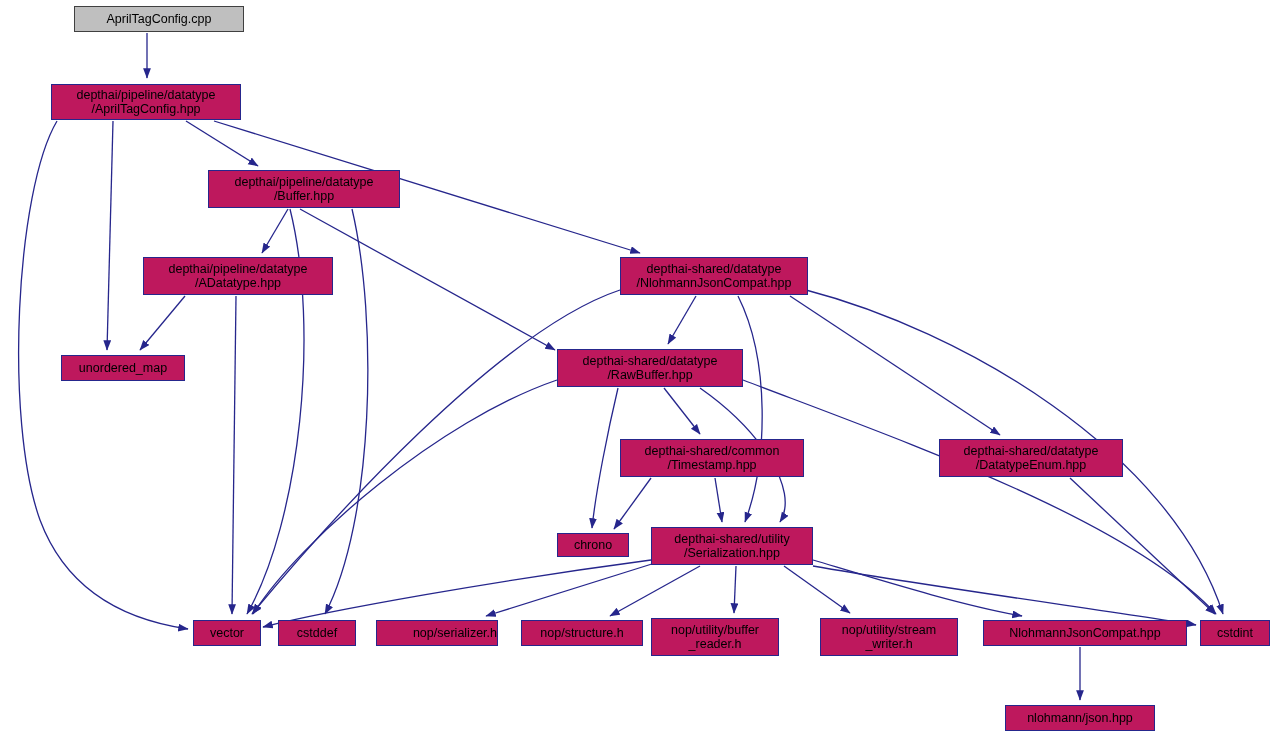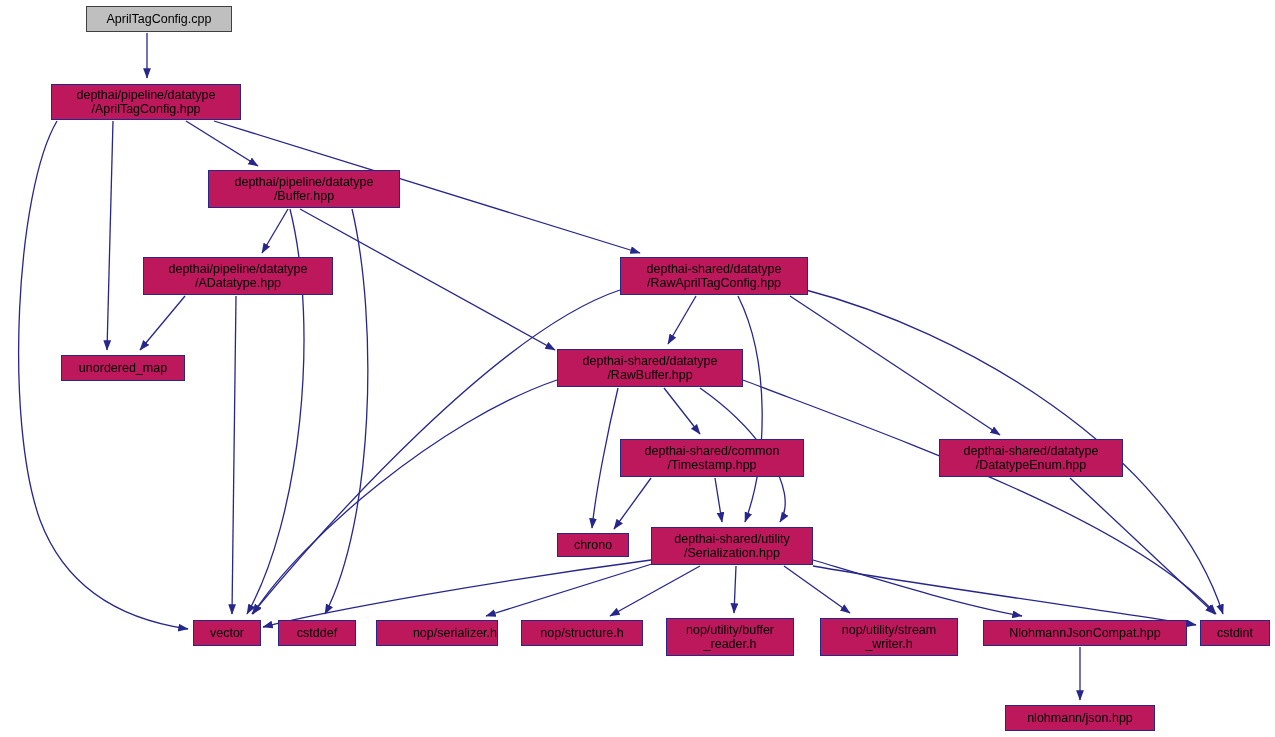--- a/index.html
+++ b/index.html
@@ -118,42 +118,42 @@
       <path d="M784,566 L850,613"></path>
 
       <path d="M813,560 C880,580 960,605 1022,616"></path>
 
       <path d="M813,566 C950,590 1120,612 1196,625"></path>
 
       <path d="M1080,647 L1080,700"></path>
     </g>
   </svg>
 
-  <div class="node root" style="left:74px;top:6px;width:146px;height:26px;margin-left:12px;">
+  <div class="node root" style="left:74px;top:6px;width:170px;height:26px;">
     <span>AprilTagConfig.cpp</span>
   </div>
 
   <div class="node" style="left:51px;top:84px;width:190px;height:36px;">
     <span>depthai/pipeline/datatype</span>
     <span>/AprilTagConfig.hpp</span>
   </div>
 
   <div class="node" style="left:208px;top:170px;width:192px;height:38px;">
     <span>depthai/pipeline/datatype</span>
     <span>/Buffer.hpp</span>
   </div>
 
   <div class="node" style="left:143px;top:257px;width:190px;height:38px;">
     <span>depthai/pipeline/datatype</span>
     <span>/ADatatype.hpp</span>
   </div>
 
   <div class="node" style="left:620px;top:257px;width:188px;height:38px;">
     <span>depthai-shared/datatype</span>
-    <span>/RawAprilTagConfig.hpp</span>
+    <span>/NlohmannJsonCompat.hpp</span>
   </div>
 
   <div class="node" style="left:45px;top:355px;width:124px;height:26px;margin-left:16px;">
     <span>unordered_map</span>
   </div>
 
   <div class="node" style="left:557px;top:349px;width:186px;height:38px;">
     <span>depthai-shared/datatype</span>
     <span>/RawBuffer.hpp</span>
   </div>
@@ -186,21 +186,21 @@
   </div>
 
   <div class="node" style="left:376px;top:620px;width:122px;height:26px;align-items:flex-end;">
     <span>nop/serializer.h</span>
   </div>
 
   <div class="node" style="left:521px;top:620px;width:122px;height:26px;">
     <span>nop/structure.h</span>
   </div>
 
-  <div class="node" style="left:666px;top:618px;width:128px;height:38px;">
+  <div class="node" style="left:651px;top:618px;width:128px;height:38px;">
     <span>nop/utility/buffer</span>
     <span>_reader.h</span>
   </div>
 
   <div class="node" style="left:820px;top:618px;width:138px;height:38px;">
     <span>nop/utility/stream</span>
     <span>_writer.h</span>
   </div>
 
   <div class="node" style="left:983px;top:620px;width:204px;height:26px;">

